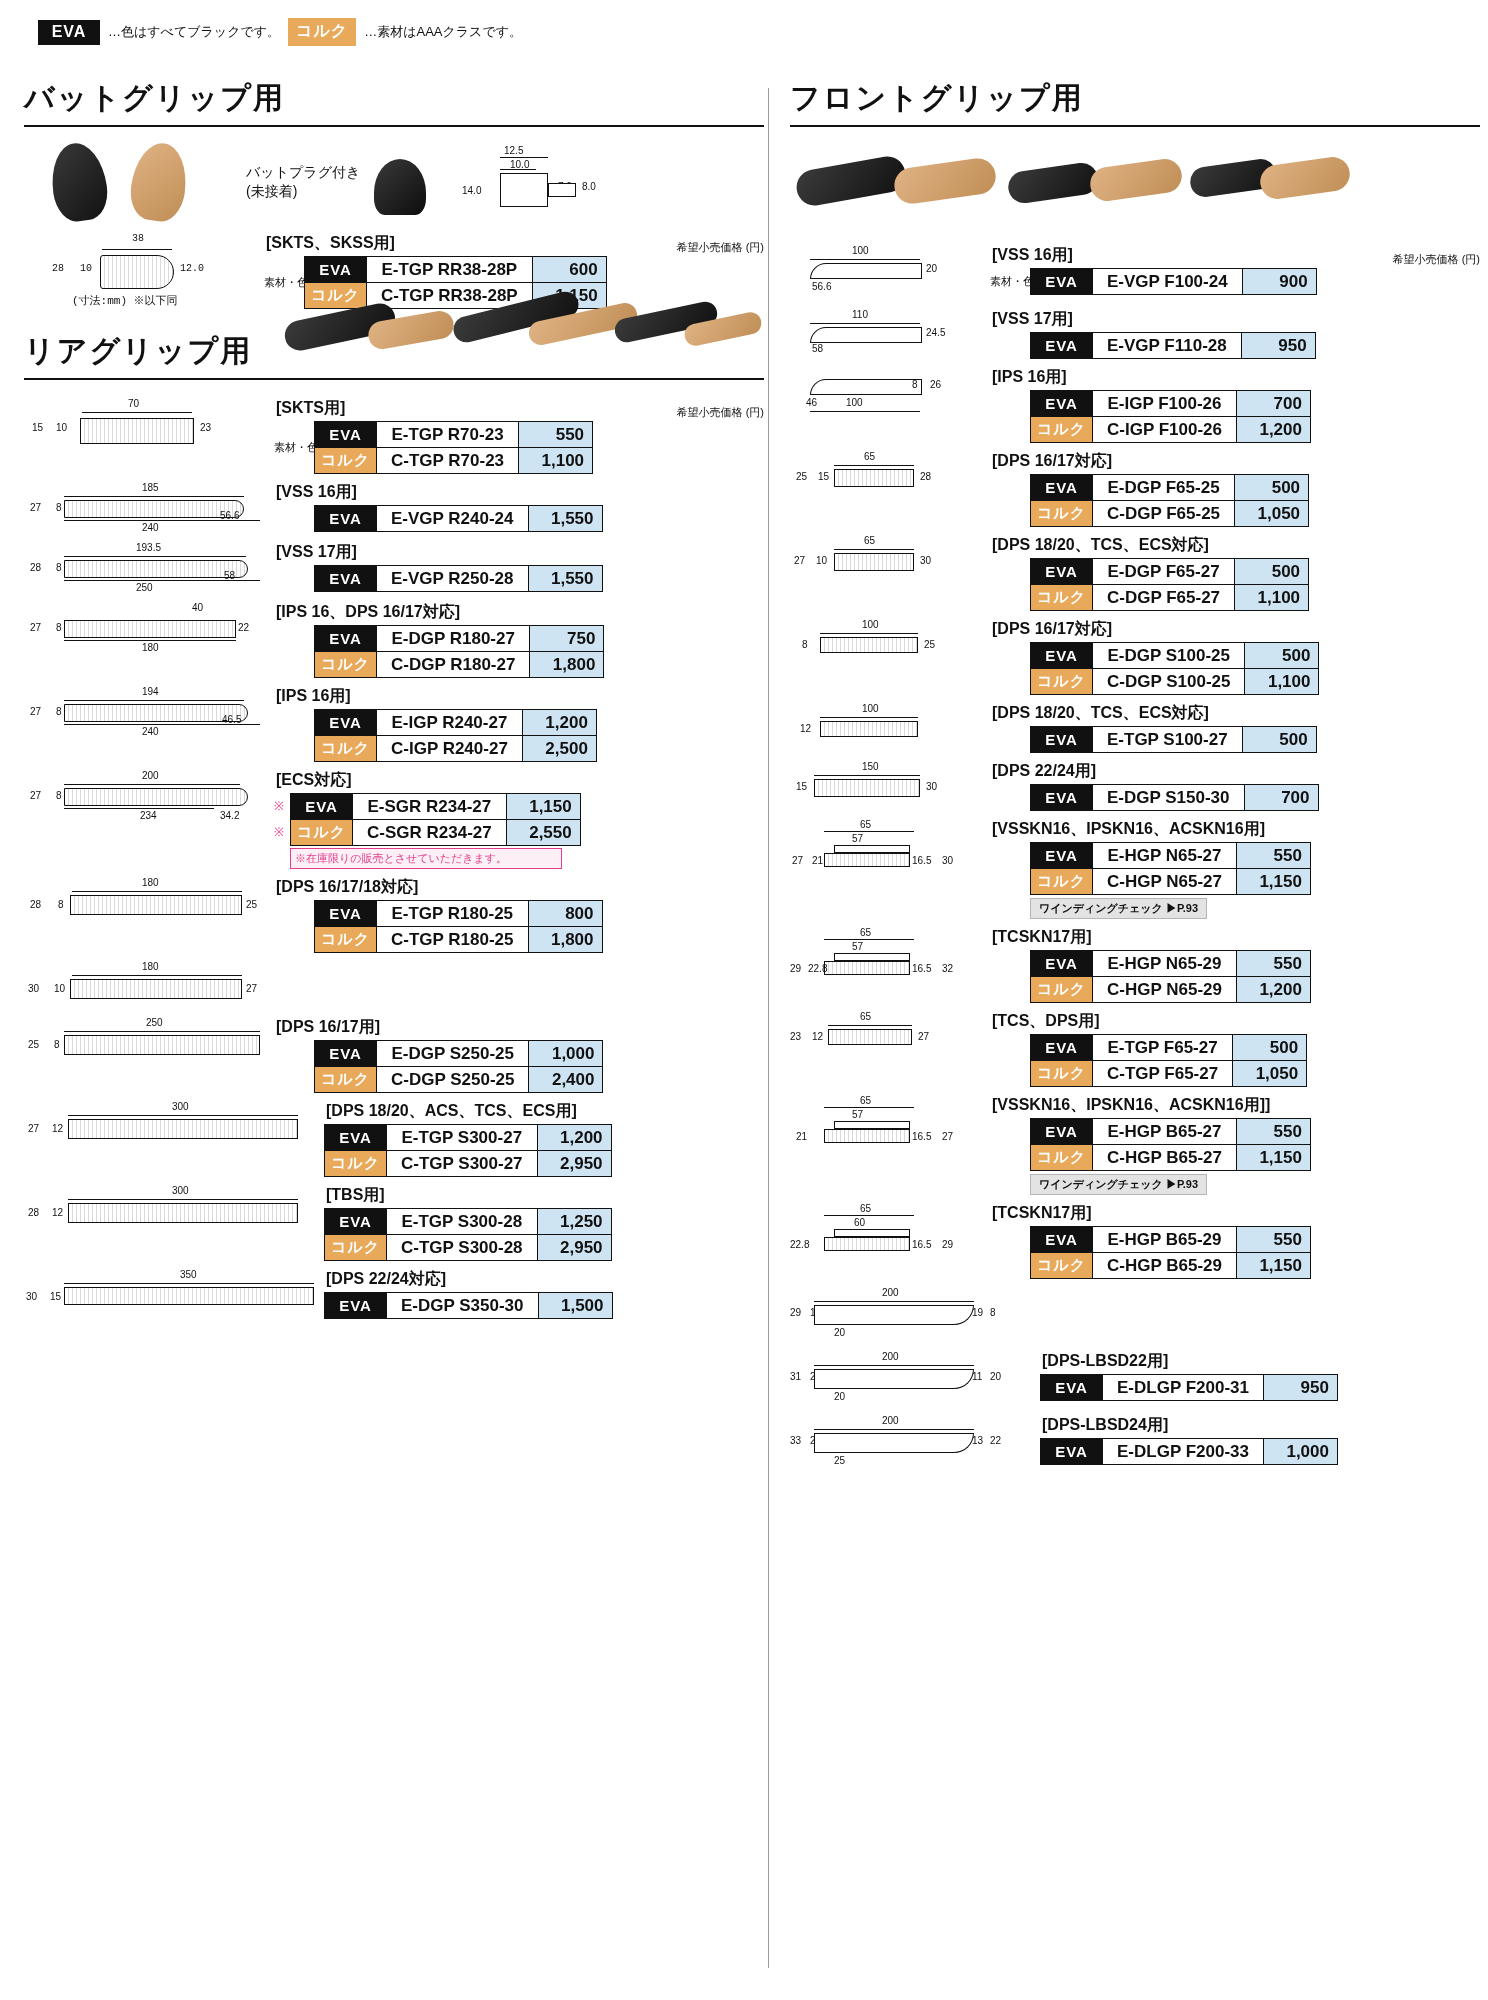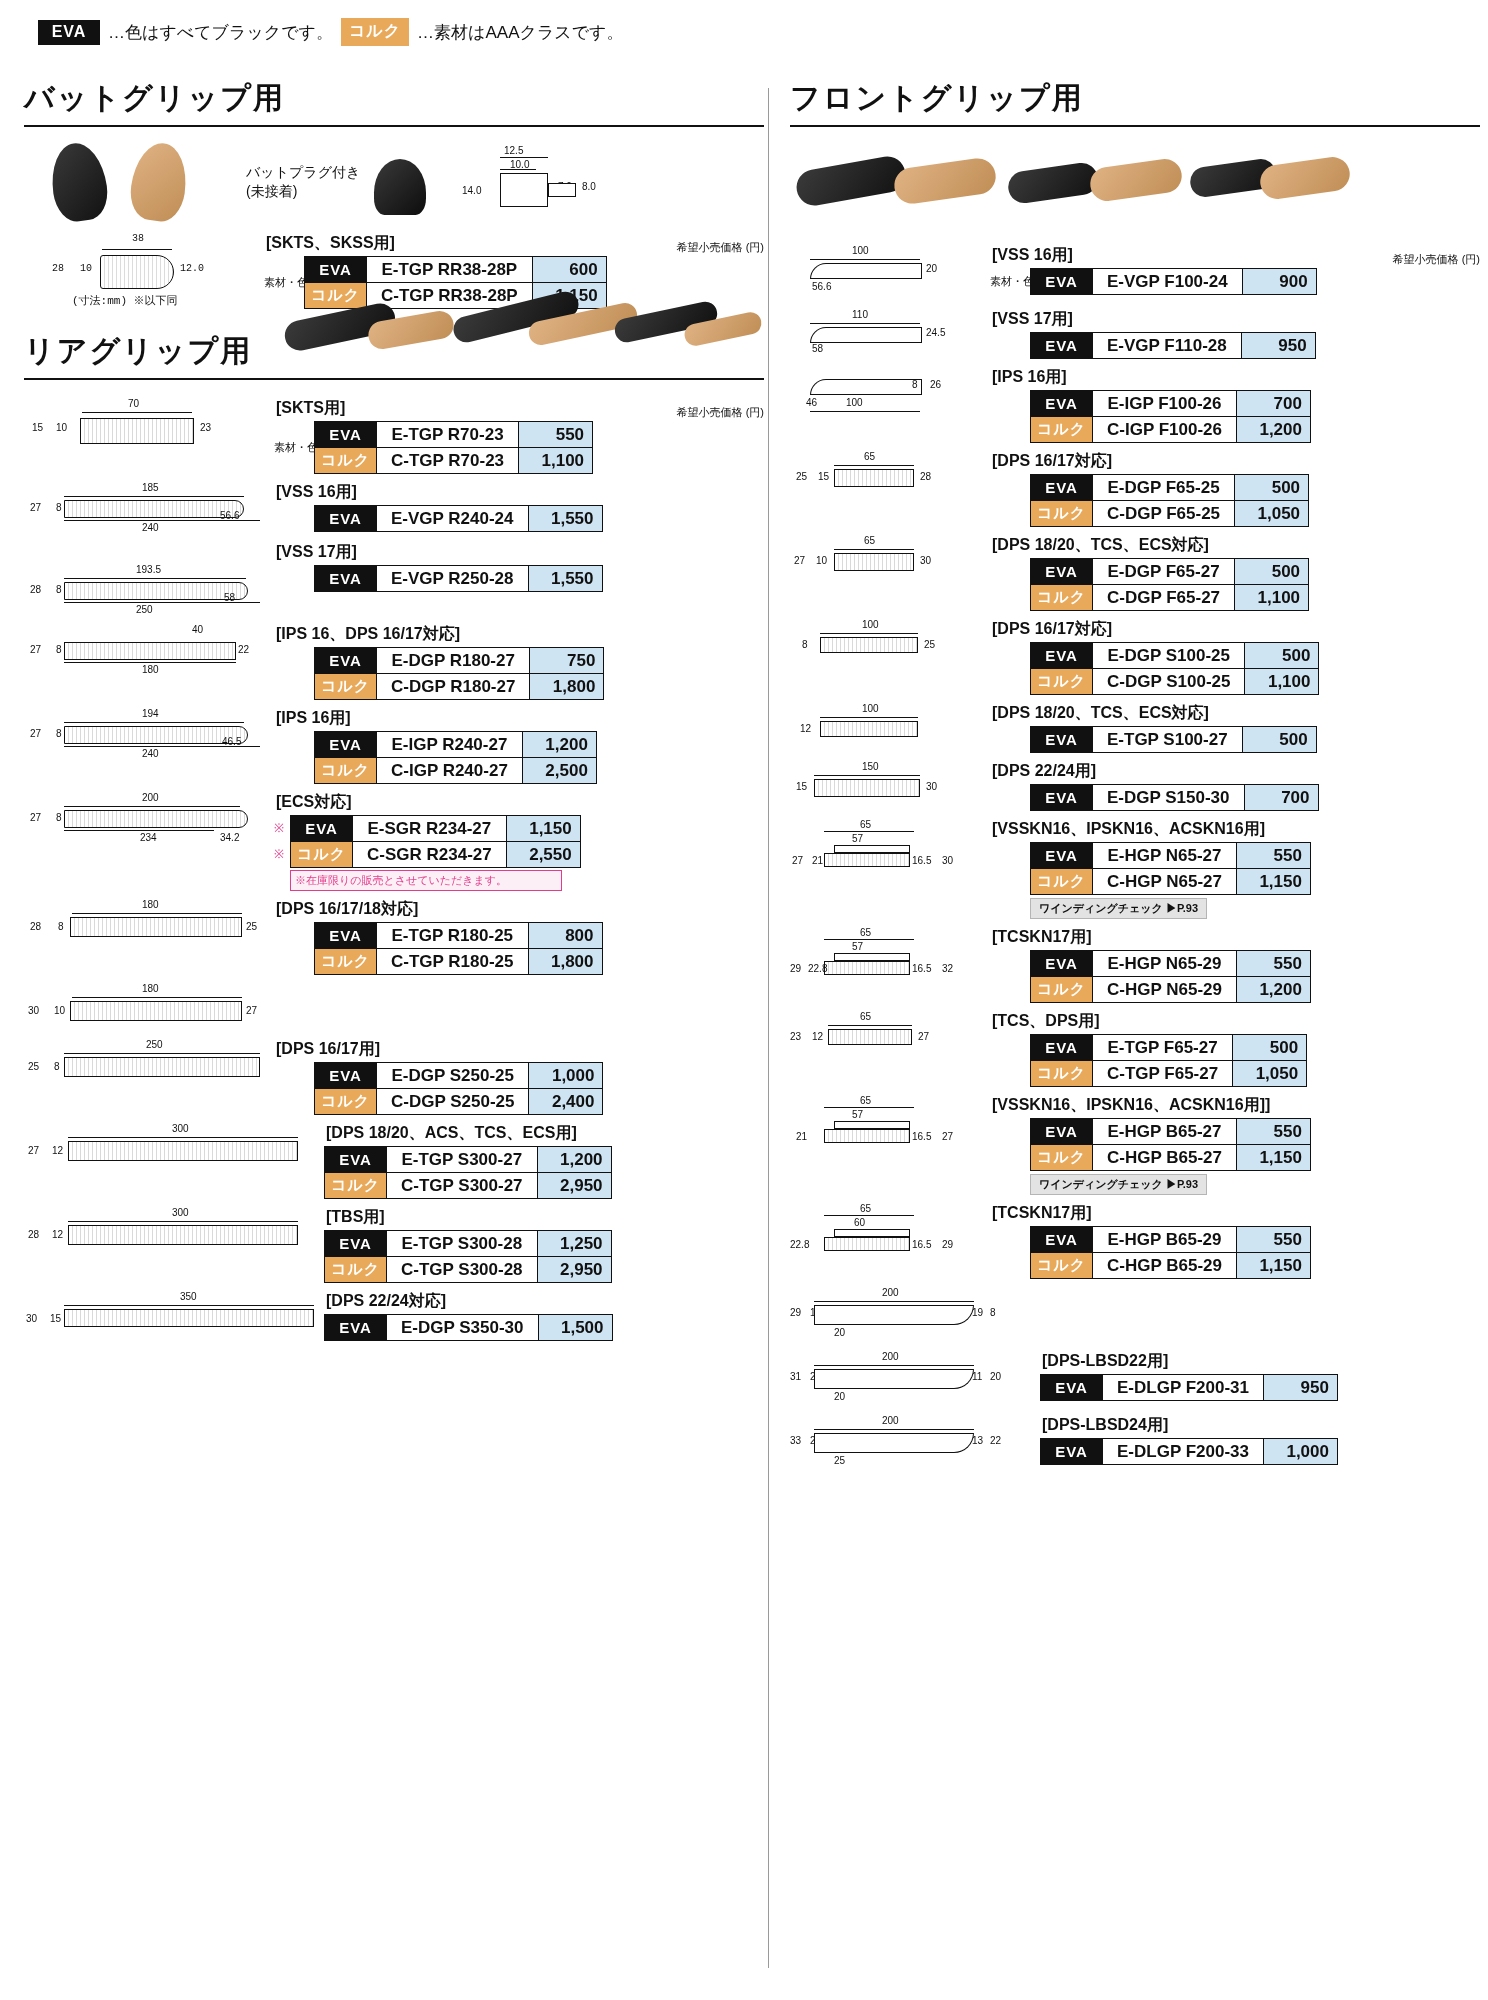--- a/index.html
+++ b/index.html
@@ -17,21 +17,21 @@
     position:absolute; left:38px; top:18px;
     display:flex; align-items:center; gap:8px;
     font-size:17px;
   }
   .tag {
     display:inline-block; min-width:62px; text-align:center;
     font-size:16px; font-weight:bold; letter-spacing:1px;
     padding:3px 8px 4px; color:#fff; background:#111;
   }
   .tag.cork { background:#E8A95A; color:#fff; }
-  .legend .txt { font-size:17px; }
+  .legend .txt { font-size:13px; }
 
   
   .col-left { position:absolute; left:24px; top:78px; width:740px; }
   .col-right { position:absolute; left:790px; top:78px; width:690px; }
   .divider { position:absolute; left:768px; top:88px; width:1px; height:1880px; background:#9a9a9a; }
 
   h2.sec {
     font-size:30px; font-weight:bold; letter-spacing:2px; margin:0 0 6px 0;
     color:#111;
   }
@@ -236,21 +236,21 @@
           <td class="cellTag">EVA</td>
           <td class="cellCode">E-VGP R240-24</td>
           <td class="cellPrice">1,550</td>
         </tr>
       </tbody>
         </table>
     </div>
   </div>
 
   <div class="blk">
-    <div class="draw" style="width:250px;height:52px;position:relative;margin-top:22px;">
+    <div class="draw" style="width:250px;height:52px;position:relative;">
       <div class="dim" style="left:112px;top:0;">193.5</div>
       <div class="lineH" style="left:40px;top:14px;width:182px;"></div>
       <div class="dim" style="left:6px;top:20px;">28</div>
       <div class="dim" style="left:32px;top:20px;">8</div>
       <div class="grip" style="position:absolute;left:40px;top:18px;width:184px;height:18px;border-radius:0 20px 20px 0;"></div>
       <div class="dim" style="left:112px;top:40px;">250</div>
       <div class="dim" style="left:200px;top:28px;">58</div>
       <div class="lineH" style="left:40px;top:38px;width:196px;"></div>
     </div>
     <div class="info">

